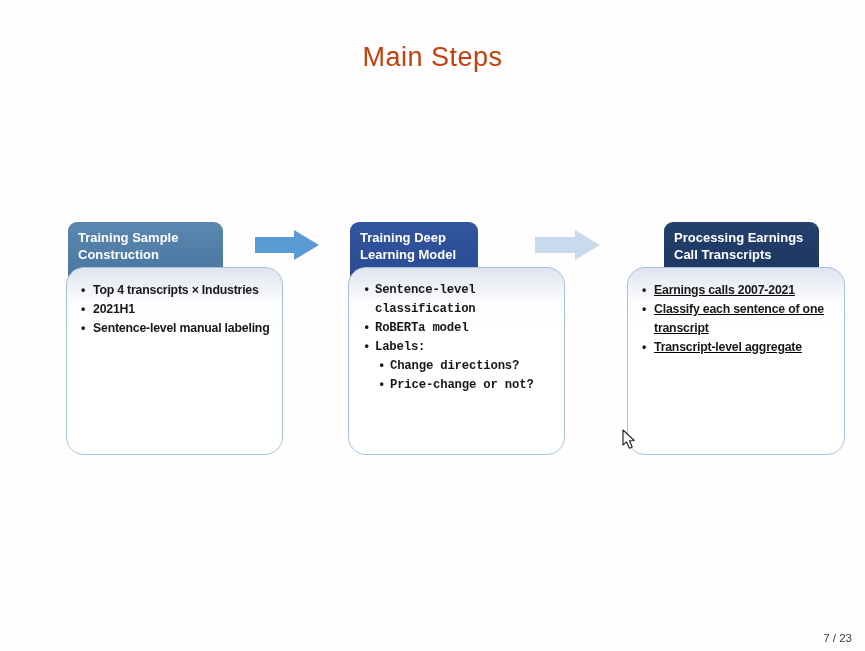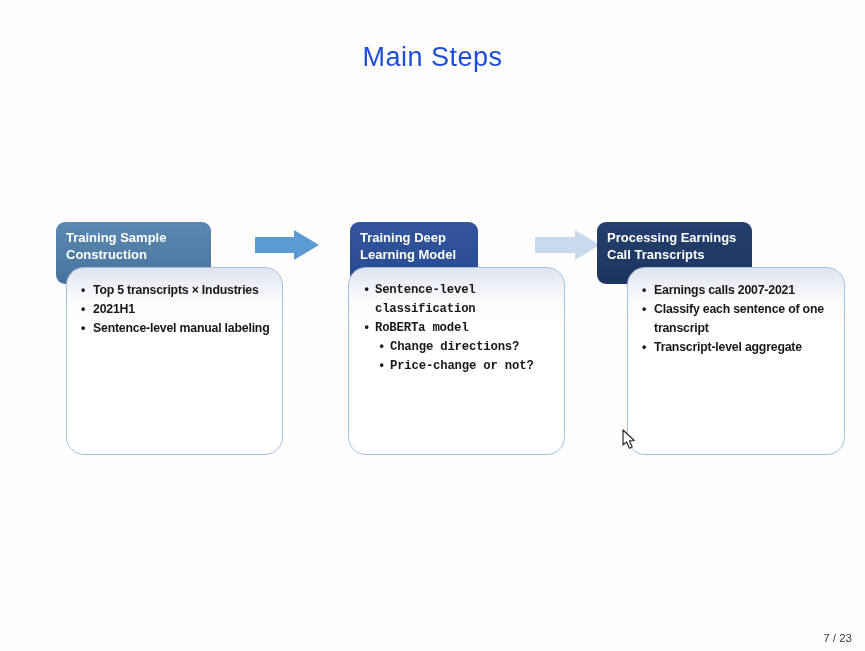--- a/index.html
+++ b/index.html
@@ -7,48 +7,48 @@
     position:relative;
     width:865px;height:651px;
     background:#fffdfe;
     overflow:hidden;
     font-family:"Liberation Sans", sans-serif;
   }
   .slide-title{
     position:absolute;top:42px;left:0;width:100%;
     text-align:center;
     font-size:27px;font-weight:500;
-    color:#1d4ed8;
+    color:#c2410c;
     letter-spacing:0.5px;
   }
   
   .step-header{
     position:absolute;
     height:62px;border-radius:9px;
     color:#ffffff;font-weight:bold;
     font-size:13px;line-height:17px;
     padding:7px 8px 0 10px;
     box-sizing:border-box;
     z-index:1;
   }
-  .step-header.s1{left:56px;top:222px;width:155px;background:linear-gradient(180deg,#5b88b0 0%,#47739e 100%);}
+  .step-header.s1{left:68px;top:222px;width:155px;background:linear-gradient(180deg,#5b88b0 0%,#47739e 100%);}
   .step-header.s2{left:350px;top:222px;width:128px;background:linear-gradient(180deg,#33559f 0%,#284a90 100%);}
-  .step-header.s3{left:597px;top:222px;width:155px;background:linear-gradient(180deg,#24406c 0%,#1d3460 100%);}
+  .step-header.s3{left:664px;top:222px;width:155px;background:linear-gradient(180deg,#24406c 0%,#1d3460 100%);}
   
   .step-body{
     position:absolute;top:267px;height:188px;
     background:linear-gradient(180deg,#e0e4ef 0px,#fbfcfe 34px,#ffffff 60px);
     border:1.5px solid #a6c1de;
     border-radius:18px;
     box-sizing:border-box;
     z-index:2;
   }
   .step-body.s1{left:66px;width:217px;}
   .step-body.s2{left:348px;width:217px;font-family:Liberation Mono, monospace;}
-  .step-body.s3{left:627px;width:218px;}
+  .step-body.s3{left:627px;width:218px;text-decoration:underline;}
   .bullets{
     list-style:none;
     margin:0;padding:13px 5px 0 14px;
   }
   .bullets li{
     position:relative;
     font-size:12.3px;line-height:19px;
     font-weight:600;color:#181818;
     letter-spacing:-0.2px;
     padding-left:12px;
@@ -74,35 +74,36 @@
 </head>
 <body>
 
 <div class="slide">
 
   <div class="slide-title">Main Steps</div>
 
   <div class="step-header s1">Training Sample Construction</div>
   <div class="step-body s1">
     <ul class="bullets">
-      <li class="level-1">Top 5 transcripts × Industries</li>
+      <li class="level-1">Top 4 transcripts × Industries</li>
       <li class="level-1">2021H1</li>
       <li class="level-1">Sentence-level manual labeling</li>
     </ul>
   </div>
 
   <svg class="flow-arrow a1" width="65" height="32" viewBox="0 0 65 32">
     <polygon points="0,8 39,8 39,1 64,16 39,31 39,24 0,24" fill="#5b9bd5"></polygon>
   </svg>
 
   <div class="step-header s2">Training Deep Learning Model</div>
   <div class="step-body s2">
     <ul class="bullets">
       <li class="level-1">Sentence-level classification</li>
       <li class="level-1">RoBERTa model</li>
+      <li class="level-1">Labels:</li>
       <li class="level-2">Change directions?</li>
       <li class="level-2">Price-change or not?</li>
     </ul>
   </div>
 
   <svg class="flow-arrow a2" width="66" height="32" viewBox="0 0 66 32">
     <polygon points="0,8 40,8 40,1 65,16 40,31 40,24 0,24" fill="#c9daed"></polygon>
   </svg>
 
   <div class="step-header s3">Processing Earnings Call Transcripts</div>

